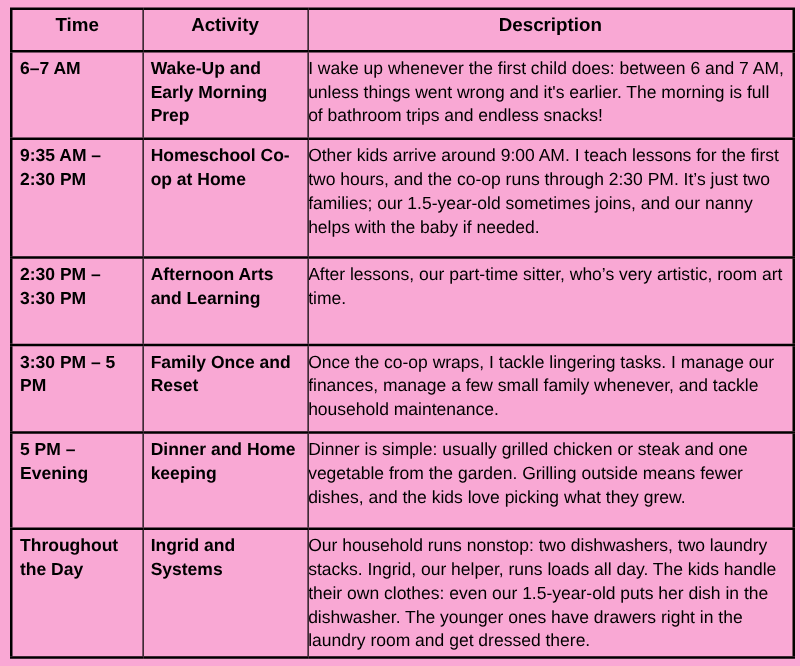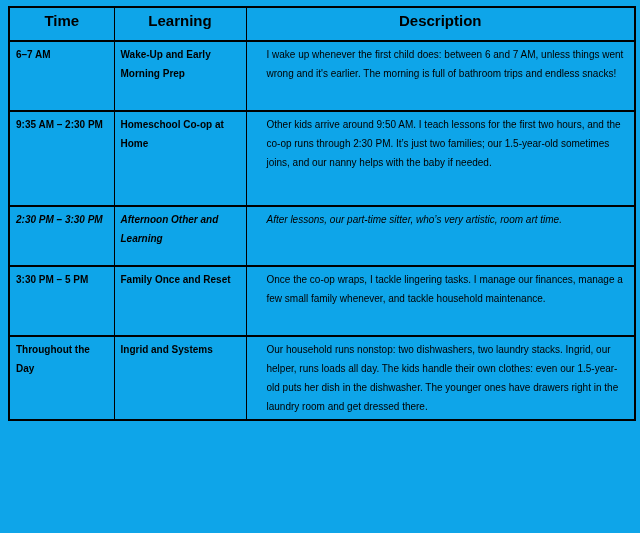--- a/index.html
+++ b/index.html
@@ -6,101 +6,106 @@
     margin: 0;
     padding: 0;
     background: #ffffff;
     font-family: "Liberation Sans", sans-serif;
   }
   .page {
     width: 640px;
     height: 533px;
     box-sizing: border-box;
     padding: 6px 6px 0 8px;
-    background: #0ea5e9;
+    background: #f9a8d4;
   }
   table.schedule {
     border-collapse: collapse;
     table-layout: fixed;
     width: 626px;
     border: 2px solid #000000;
   }
   col.c-time { width: 105px; }
   col.c-activity { width: 132px; }
   col.c-desc { width: 389px; }
   th, td {
     border: 1px solid #000000;
     border-top-width: 2px;
     border-bottom-width: 2px;
     vertical-align: top;
     padding: 3px 6px 3px 6px;
     color: #000000;
-    font-size: 10px;
+    font-size: 14px;
     line-height: 19px;
     overflow: hidden;
   }
   thead tr { height: 34px; }
   th {
     font-weight: bold;
     text-align: center;
     font-size: 15px;
   }
   td.time, td.activity {
     font-weight: bold;
     text-align: left;
   }
   td.desc {
     font-weight: normal;
-    padding-left: 20px;
+    padding-left: 0;
     padding-right: 4px;
   }
   tbody tr:nth-child(1) { height: 70px; }
   tbody tr:nth-child(2) { height: 95px; }
-  tbody tr:nth-child(3) { height: 60px; font-style: italic; }
+  tbody tr:nth-child(3) { height: 70px; }
   tbody tr:nth-child(4) { height: 70px; }
   tbody tr:nth-child(5) { height: 77px; }
   tbody tr:nth-child(6) { height: 103px; }
 </style>
 </head>
 <body>
 
 <div class="page">
   <table class="schedule">
     <colgroup>
       <col class="c-time">
       <col class="c-activity">
       <col class="c-desc">
     </colgroup>
     <thead>
       <tr>
         <th>Time</th>
-        <th>Learning</th>
+        <th>Activity</th>
         <th>Description</th>
       </tr>
     </thead>
     <tbody>
       <tr>
         <td class="time">6–7 AM</td>
         <td class="activity">Wake-Up and Early Morning Prep</td>
         <td class="desc">I wake up whenever the first child does: between 6 and 7 AM, unless things went wrong and it's earlier. The morning is full of bathroom trips and endless snacks!</td>
       </tr>
       <tr>
         <td class="time">9:35 AM – 2:30 PM</td>
         <td class="activity">Homeschool Co-op at Home</td>
-        <td class="desc">Other kids arrive around 9:50 AM. I teach lessons for the first two hours, and the co-op runs through 2:30 PM. It’s just two families; our 1.5-year-old sometimes joins, and our nanny helps with the baby if needed.</td>
+        <td class="desc">Other kids arrive around 9:00 AM. I teach lessons for the first two hours, and the co-op runs through 2:30 PM. It’s just two families; our 1.5-year-old sometimes joins, and our nanny helps with the baby if needed.</td>
       </tr>
       <tr>
         <td class="time">2:30 PM – 3:30 PM</td>
-        <td class="activity">Afternoon Other and Learning</td>
+        <td class="activity">Afternoon Arts and Learning</td>
         <td class="desc">After lessons, our part-time sitter, who’s very artistic, room art time.</td>
       </tr>
       <tr>
         <td class="time">3:30 PM – 5 PM</td>
         <td class="activity">Family Once and Reset</td>
         <td class="desc">Once the co-op wraps, I tackle lingering tasks. I manage our finances, manage a few small family whenever, and tackle household maintenance.</td>
+      </tr>
+      <tr>
+        <td class="time">5 PM – Evening</td>
+        <td class="activity">Dinner and Home keeping</td>
+        <td class="desc">Dinner is simple: usually grilled chicken or steak and one vegetable from the garden. Grilling outside means fewer dishes, and the kids love picking what they grew.</td>
       </tr>
       <tr>
         <td class="time">Throughout the Day</td>
         <td class="activity">Ingrid and Systems</td>
         <td class="desc">Our household runs nonstop: two dishwashers, two laundry stacks. Ingrid, our helper, runs loads all day. The kids handle their own clothes: even our 1.5-year-old puts her dish in the dishwasher. The younger ones have drawers right in the laundry room and get dressed there.</td>
       </tr>
     </tbody>
   </table>
 </div>
 

